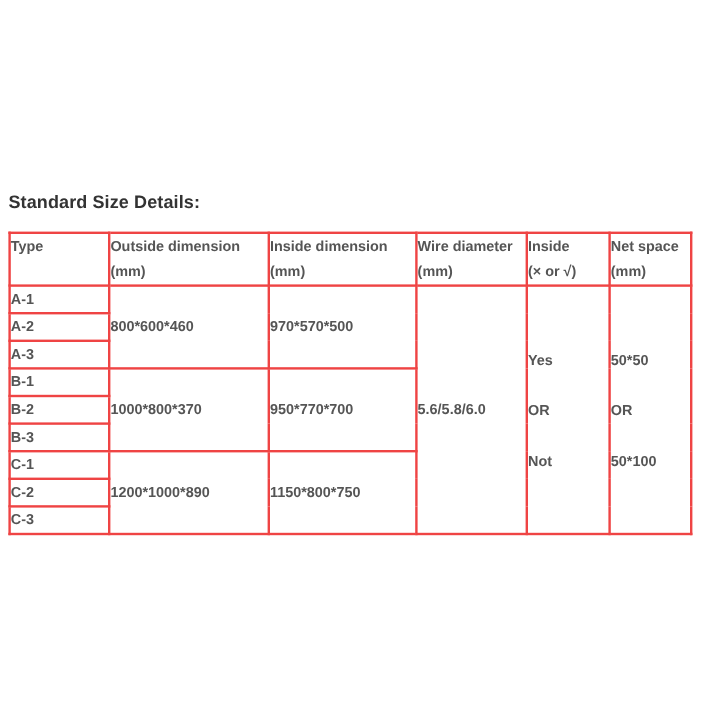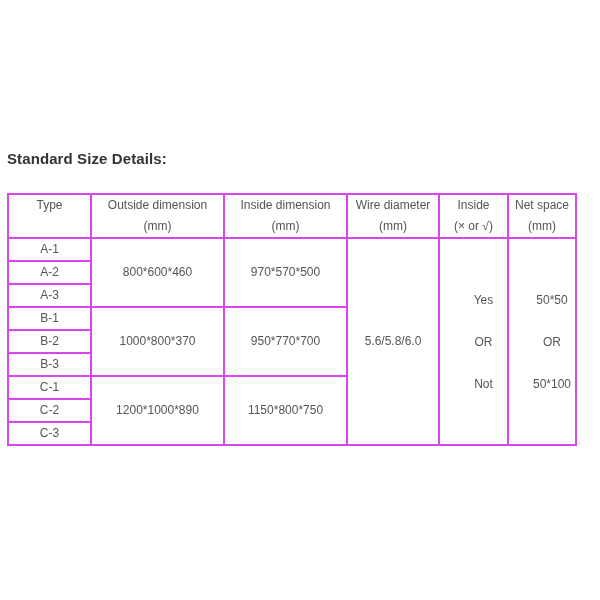--- a/index.html
+++ b/index.html
@@ -10,59 +10,58 @@
     body {
       width: 600px;
       height: 600px;
       position: relative;
       overflow: hidden;
       font-family: "Liberation Sans", "DejaVu Sans", sans-serif;
     }
     .title {
       position: absolute;
       left: 7px;
-      top: 150px;
+      top: 160px;
       font-size: 15px;
       font-weight: bold;
       color: #333333;
       margin: 0;
       letter-spacing: 0.1px;
     }
     table.spec {
       position: absolute;
       left: 7px;
       top: 193px;
       border-collapse: collapse;
       table-layout: fixed;
       font-size: 12px;
       color: #555555;
     }
     table.spec td, table.spec th {
-      border: 2px solid #d946ef;
-      text-align: center;
+      border: 2px solid #ef4444;
+      text-align: left;
       vertical-align: middle;
       padding: 0;
-      font-weight: normal;
+      font-weight: bold;
     }
     table.spec th {
       height: 40px;
       line-height: 21px;
       vertical-align: middle;
     }
     table.spec th .line {
       display: block;
     }
     table.spec td {
       height: 21px;
       line-height: 21px;
     }
     .stack span {
       display: block;
       line-height: 42px;
-      margin-left: 20px;
     }
     col.c-type { width: 83px; }
     col.c-out { width: 133px; }
     col.c-in { width: 123px; }
     col.c-wire { width: 92px; }
     col.c-wheels { width: 69px; }
     col.c-net { width: 68px; }
   </style>
 </head>
 <body>

